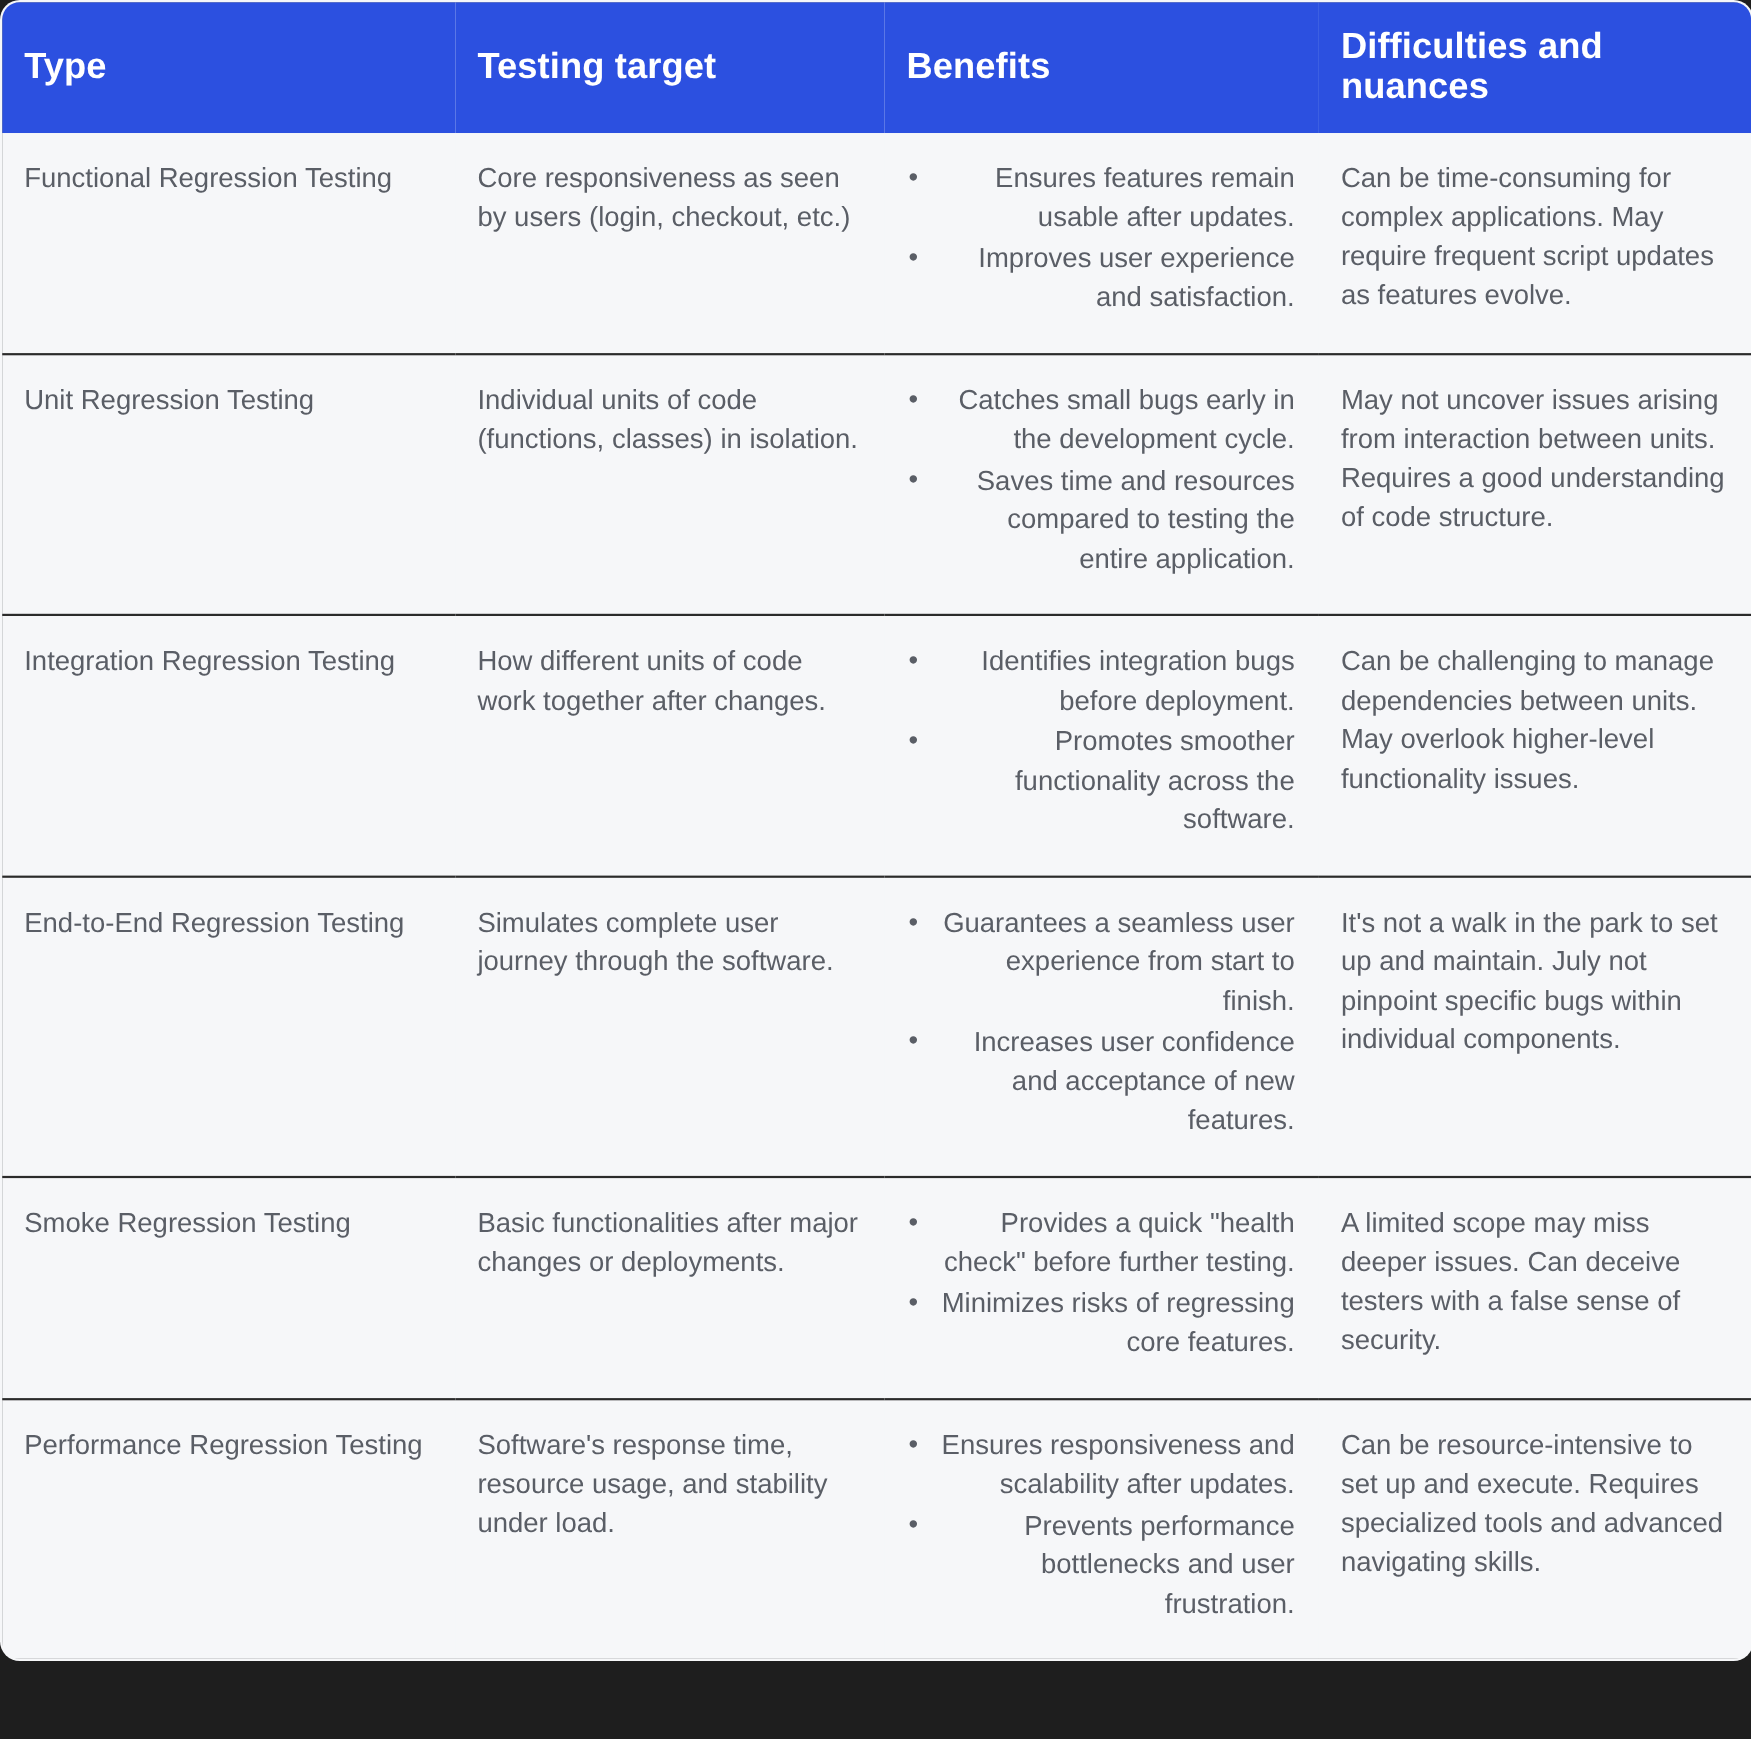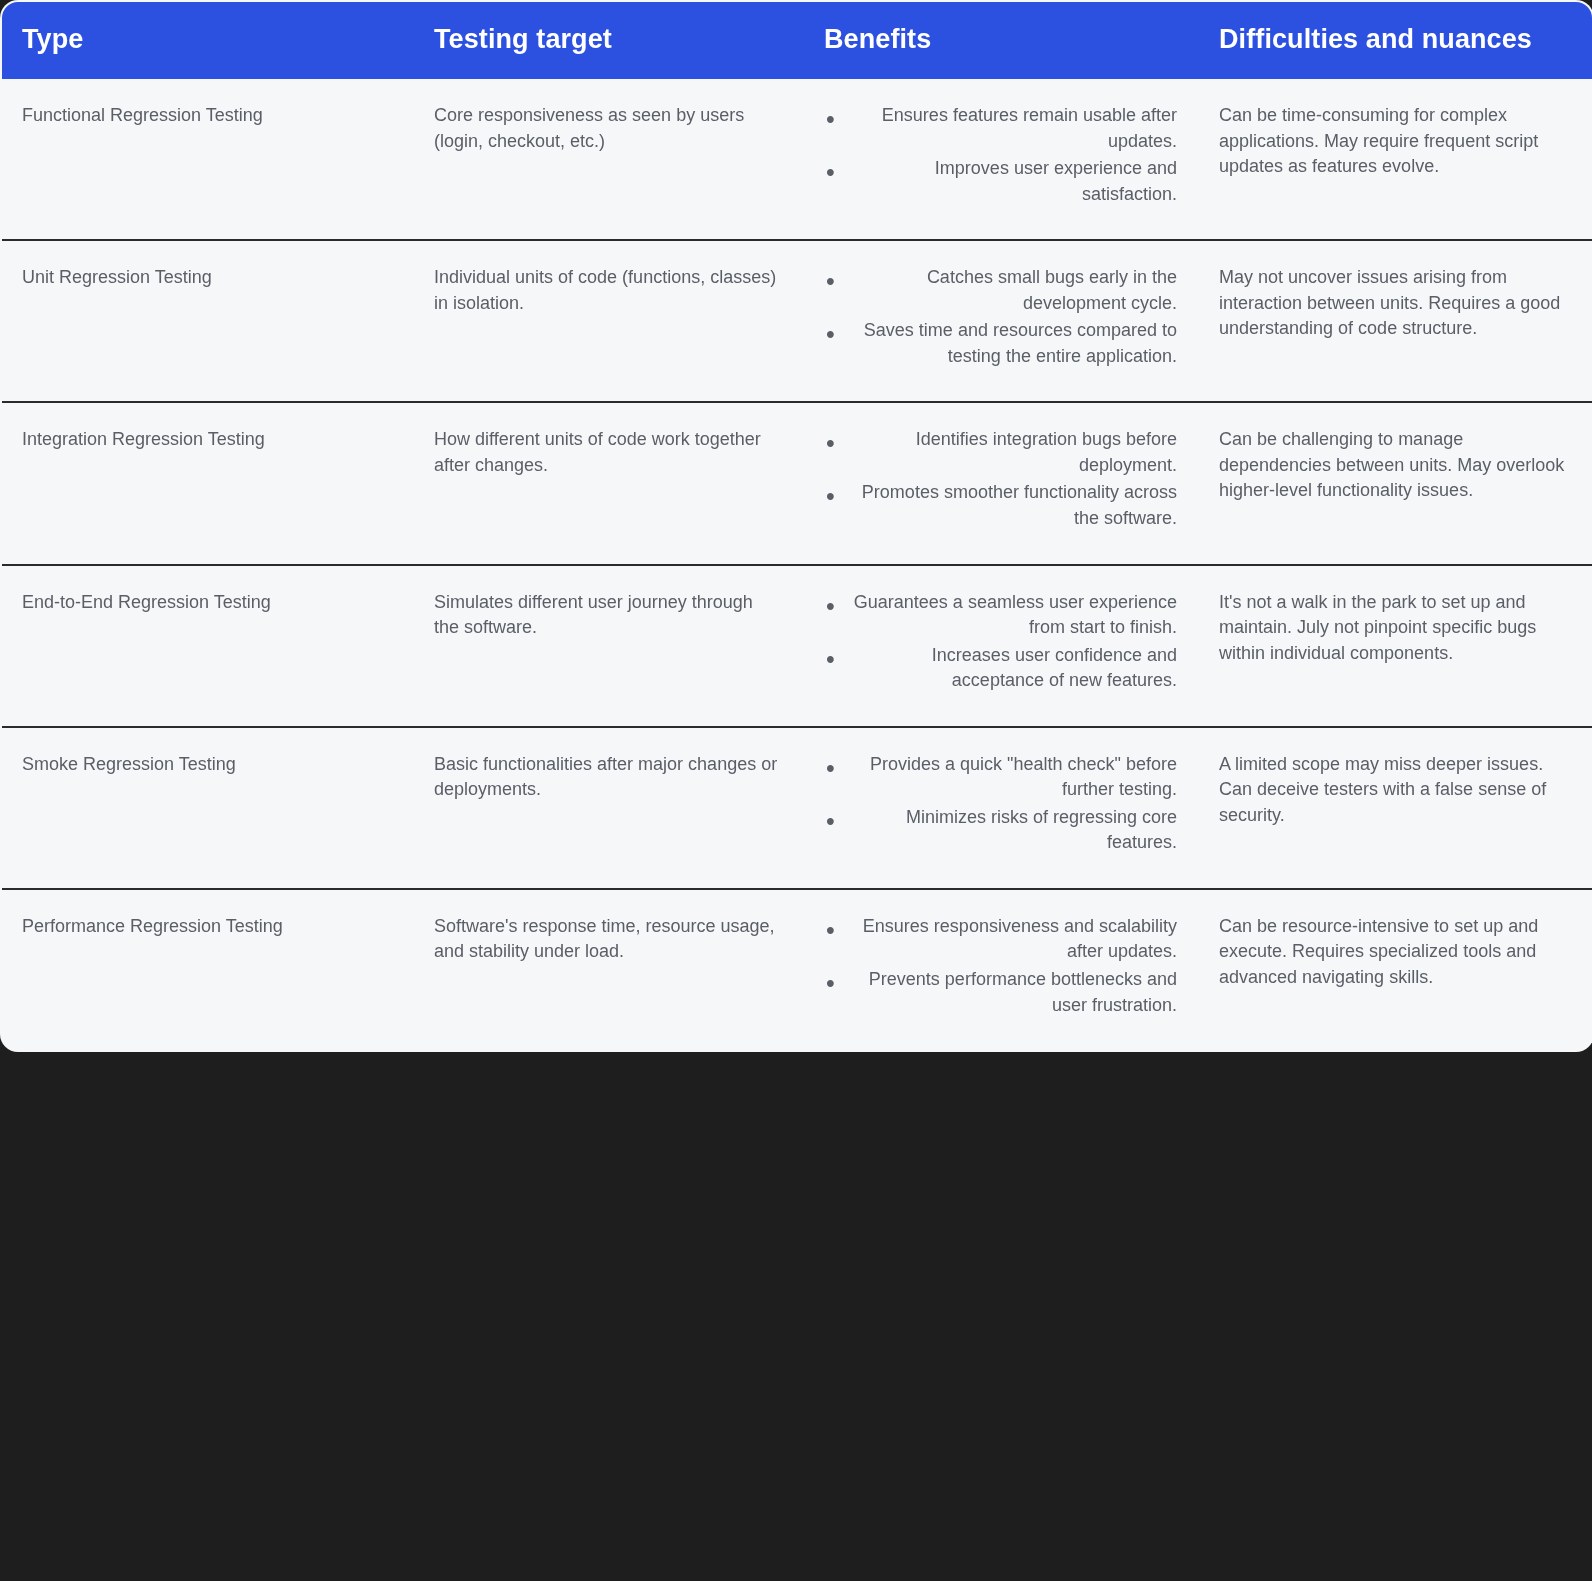--- a/index.html
+++ b/index.html
@@ -24,34 +24,34 @@
     table-layout: fixed;
     background: #f6f7f9;
     border-radius: 18px;
     overflow: hidden;
     border: 2px solid #2b2b2b;
   }
   .reg-table thead th {
     background: #2C50E0;
     color: #ffffff;
     text-align: left;
-    font-size: 27px;
+    font-size: 33px;
     font-weight: 700;
     letter-spacing: 0.1px;
     padding: 22px 20px 24px 20px;
     vertical-align: middle;
     line-height: 1.1;
   }
   .reg-table thead tr {
     height: 78px;
   }
   .reg-table tbody td {
     background: #f6f7f9;
     color: #5a5e66;
-    font-size: 18px;
+    font-size: 25px;
     line-height: 1.42;
     vertical-align: top;
     padding: 24px 22px 30px 20px;
     border-top: 2px solid #2b2b2b;
   }
   .reg-table tbody tr:first-child td {
     border-top: none;
   }
   .col-type    { width: 413px; }
   .col-target  { width: 390px; }
@@ -158,21 +158,21 @@
         <td class="cell-diff">
           <p class="plain">Can be challenging to manage dependencies between units. May overlook higher-level functionality issues.</p>
         </td>
       </tr>
 
       <tr>
         <td class="cell-type">
           <p class="plain">End-to-End Regression Testing</p>
         </td>
         <td class="cell-target">
-          <p class="plain">Simulates different user journey through the software.</p>
+          <p class="plain">Simulates complete user journey through the software.</p>
         </td>
         <td class="cell-benefit">
           <ul class="bullets">
             <li>Guarantees a seamless user experience from start to finish.</li>
             <li>Increases user confidence and acceptance of new features.</li>
           </ul>
         </td>
         <td class="cell-diff">
           <p class="plain">It's not a walk in the park to set up and maintain. July not pinpoint specific bugs within individual components.</p>
         </td>

